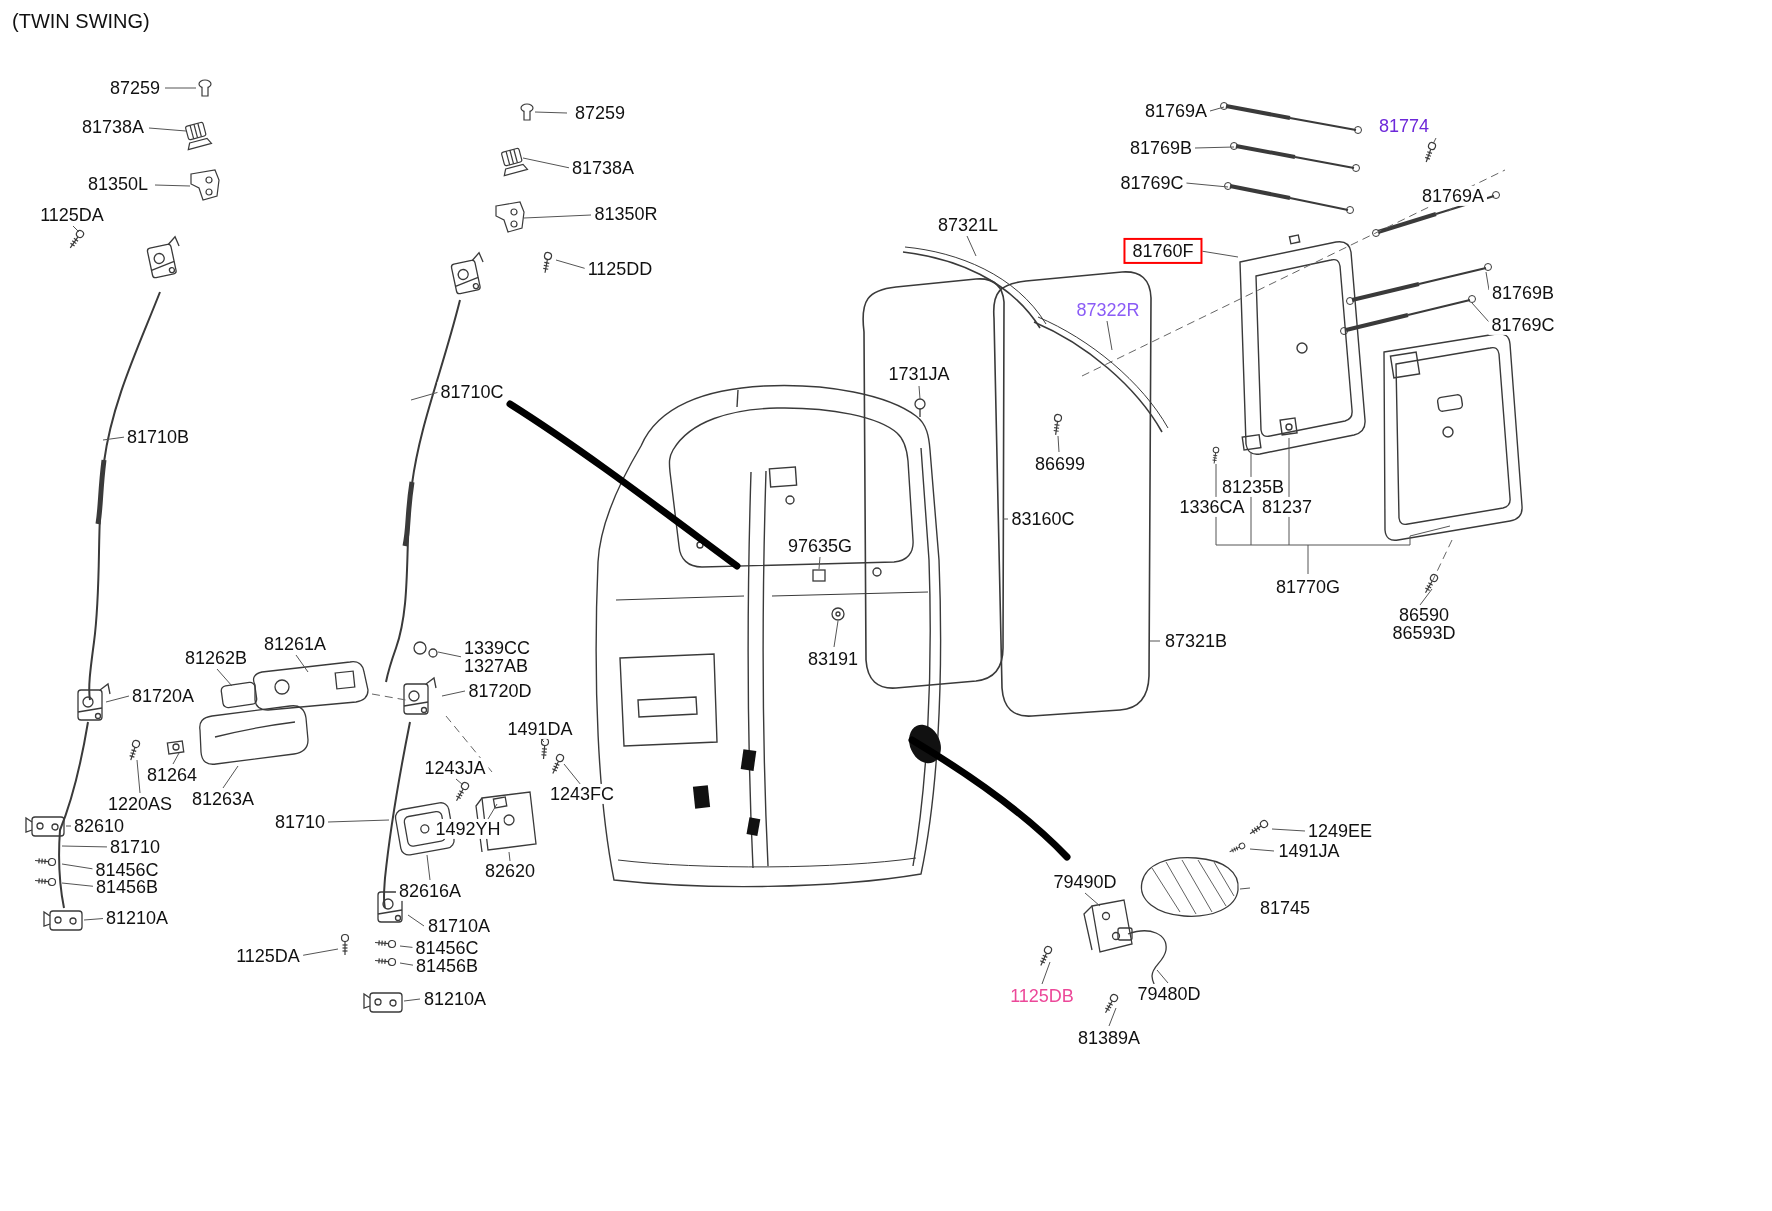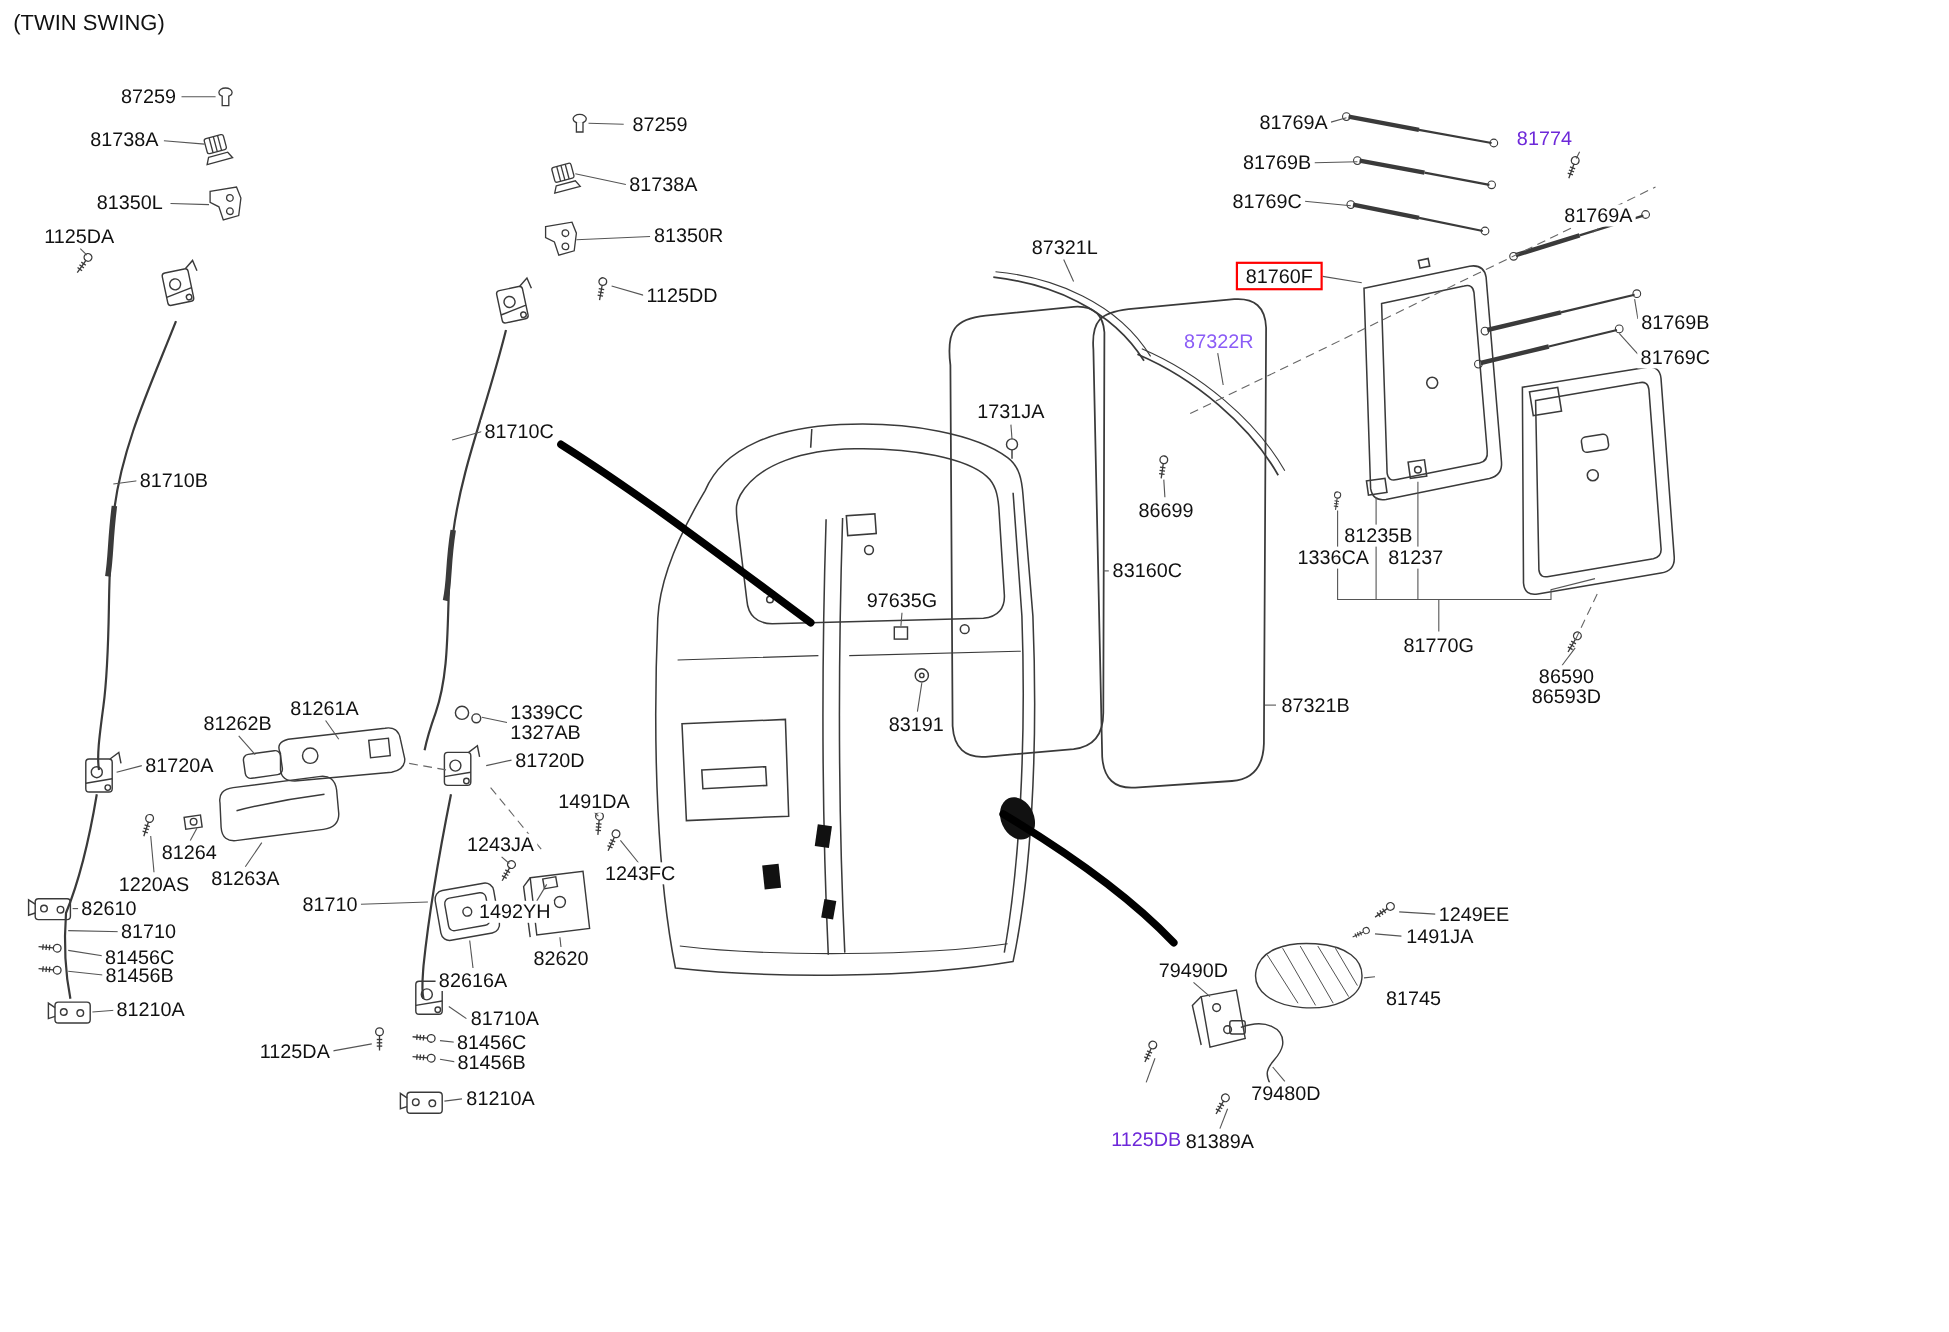--- a/index.html
+++ b/index.html
@@ -375,18 +375,18 @@
       <div class="part-label" style="left: 300px; top: 822px; color: rgb(17, 17, 17);">81710</div>
       <div class="part-label" style="left: 459px; top: 926px; color: rgb(17, 17, 17);">81710A</div>
       <div class="part-label" style="left: 268px; top: 956px; color: rgb(17, 17, 17);">1125DA</div>
       <div class="part-label" style="left: 447px; top: 948px; color: rgb(17, 17, 17);">81456C</div>
       <div class="part-label" style="left: 447px; top: 966px; color: rgb(17, 17, 17);">81456B</div>
       <div class="part-label" style="left: 455px; top: 999px; color: rgb(17, 17, 17);">81210A</div>
       <div class="part-label" style="left: 1085px; top: 882px; color: rgb(17, 17, 17);">79490D</div>
       <div class="part-label" style="left: 1340px; top: 831px; color: rgb(17, 17, 17);">1249EE</div>
       <div class="part-label" style="left: 1309px; top: 851px; color: rgb(17, 17, 17);">1491JA</div>
       <div class="part-label" style="left: 1285px; top: 888px; color: rgb(17, 17, 17); margin-top: 20px;">81745</div>
-      <div class="part-label" style="left: 1042px; top: 996px; color: #6d28d9; margin-top: 40px;">1125DB</div>
+      <div class="part-label" style="left: 1042px; top: 996px; color: #ec4899;">1125DB</div>
       <div class="part-label" style="left: 1169px; top: 994px; color: rgb(17, 17, 17);">79480D</div>
       <div class="part-label" style="left: 1109px; top: 1038px; color: rgb(17, 17, 17);">81389A</div>
     </div>
 
 </div>
 
 </body></html>

